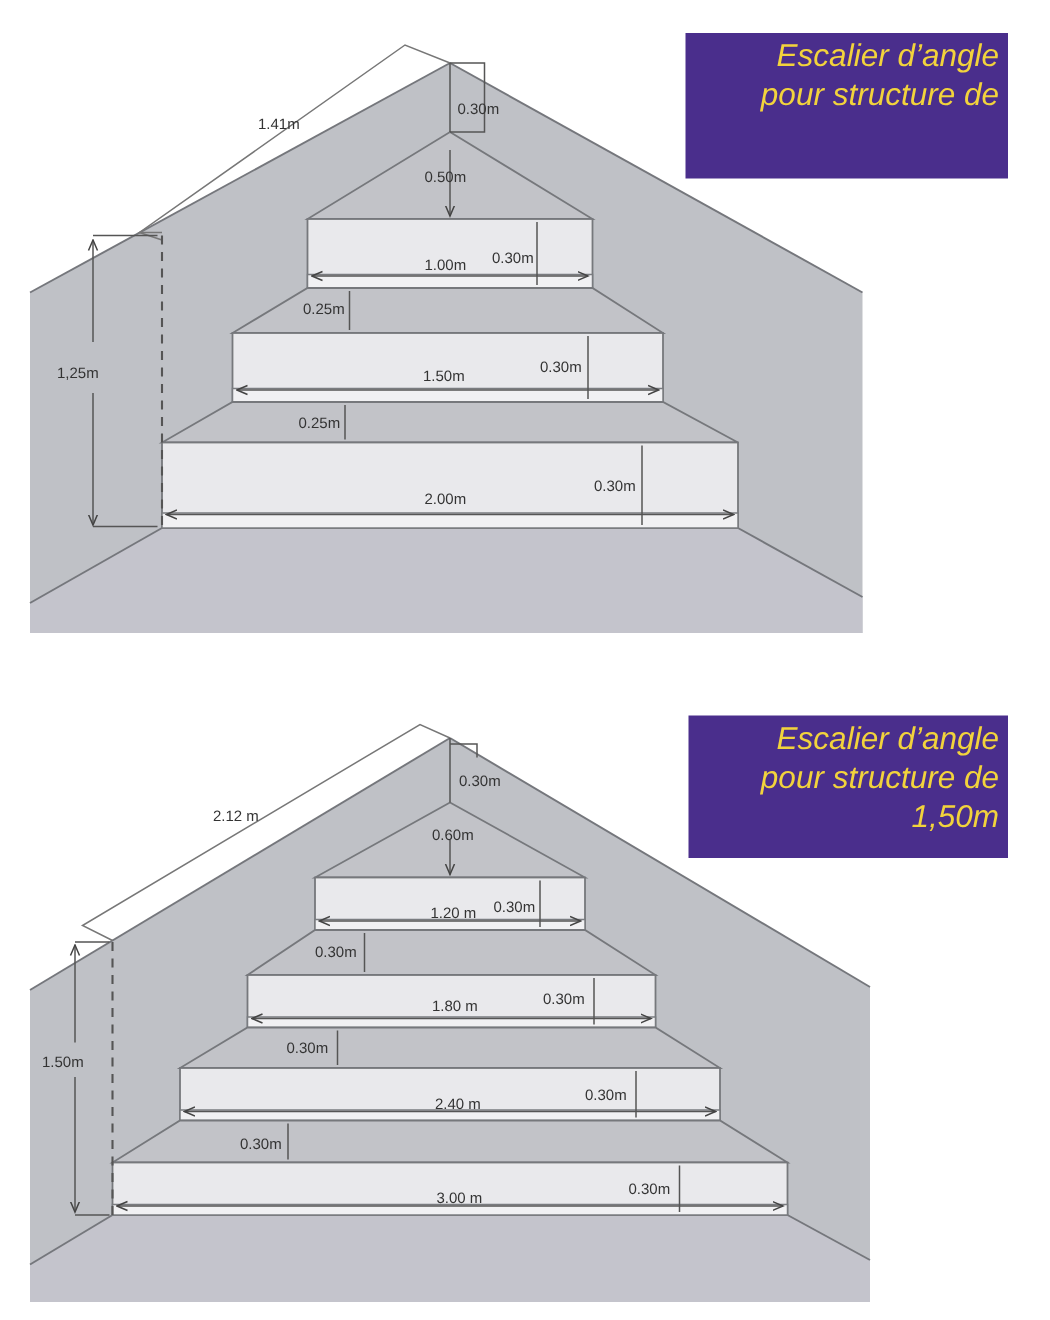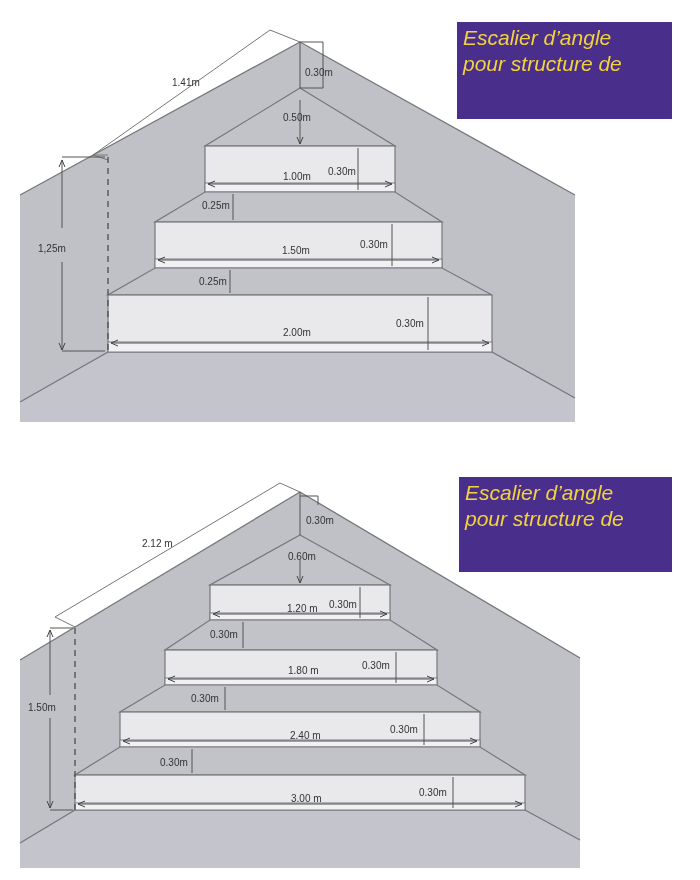--- a/index.html
+++ b/index.html
@@ -8,21 +8,21 @@
   .wall { fill:#bfc1c6; stroke:none; }
   .floor { fill:#c4c4cc; stroke:none; }
   .edge { stroke:#75777c; stroke-width:1.3; fill:none; }
   .tread { fill:#c2c3c8; stroke:#76787c; stroke-width:1.2; }
   .riser { fill:#e9e9ec; stroke:#76787c; stroke-width:1.2; }
   .strip { fill:#f1f1f3; stroke:#7a7c80; stroke-width:1; }
   .dim { stroke:#555; stroke-width:1; fill:none; }
   .dim-white { stroke:#777; stroke-width:1; fill:none; }
   .dash { stroke:#555; stroke-width:1.4; stroke-dasharray:6 5; fill:none; }
   .lbl { font-family:"Liberation Sans", sans-serif; font-size:10px; fill:#333; }
-  .title-box { position:absolute; background:#4a2e8c; color:#f2d33c; font-family:"Liberation Sans", sans-serif; font-style:italic; font-size:21px; line-height:26px; text-align:left; padding:3px 6px 4px 6px; box-sizing:border-box; }
+  .title-box { position:absolute; background:#4a2e8c; color:#f2d33c; font-family:"Liberation Sans", sans-serif; font-style:italic; font-size:21px; line-height:26px; text-align:right; padding:3px 6px 4px 6px; box-sizing:border-box; }
   .title-box span { display:block; }
 </style>
 </head>
 <body>
 
 <svg width="700" height="440" viewBox="0 0 700 440" style="top:0;">
   <defs>
     <marker id="ah" markerWidth="8" markerHeight="8" refX="7" refY="4" orient="auto-start-reverse">
       <path d="M0,1 L7,4 L0,7" fill="none" stroke="#444" stroke-width="1"></path>
     </marker>
@@ -160,13 +160,14 @@
   <text class="lbl" x="290" y="739">2.40 m</text>
   <text class="lbl" x="390" y="733">0.30m</text>
   <text class="lbl" x="160" y="766">0.30m</text>
   <text class="lbl" x="291" y="802">3.00 m</text>
   <text class="lbl" x="419" y="796">0.30m</text>
 </svg>
 
 <div class="title-box" style="left:459px; top:477px; width:213px; height:95px;">
   <span>Escalier d’angle</span>
   <span>pour structure de</span>
+  <span>1,50m</span>
 </div>
 
 </body></html>

